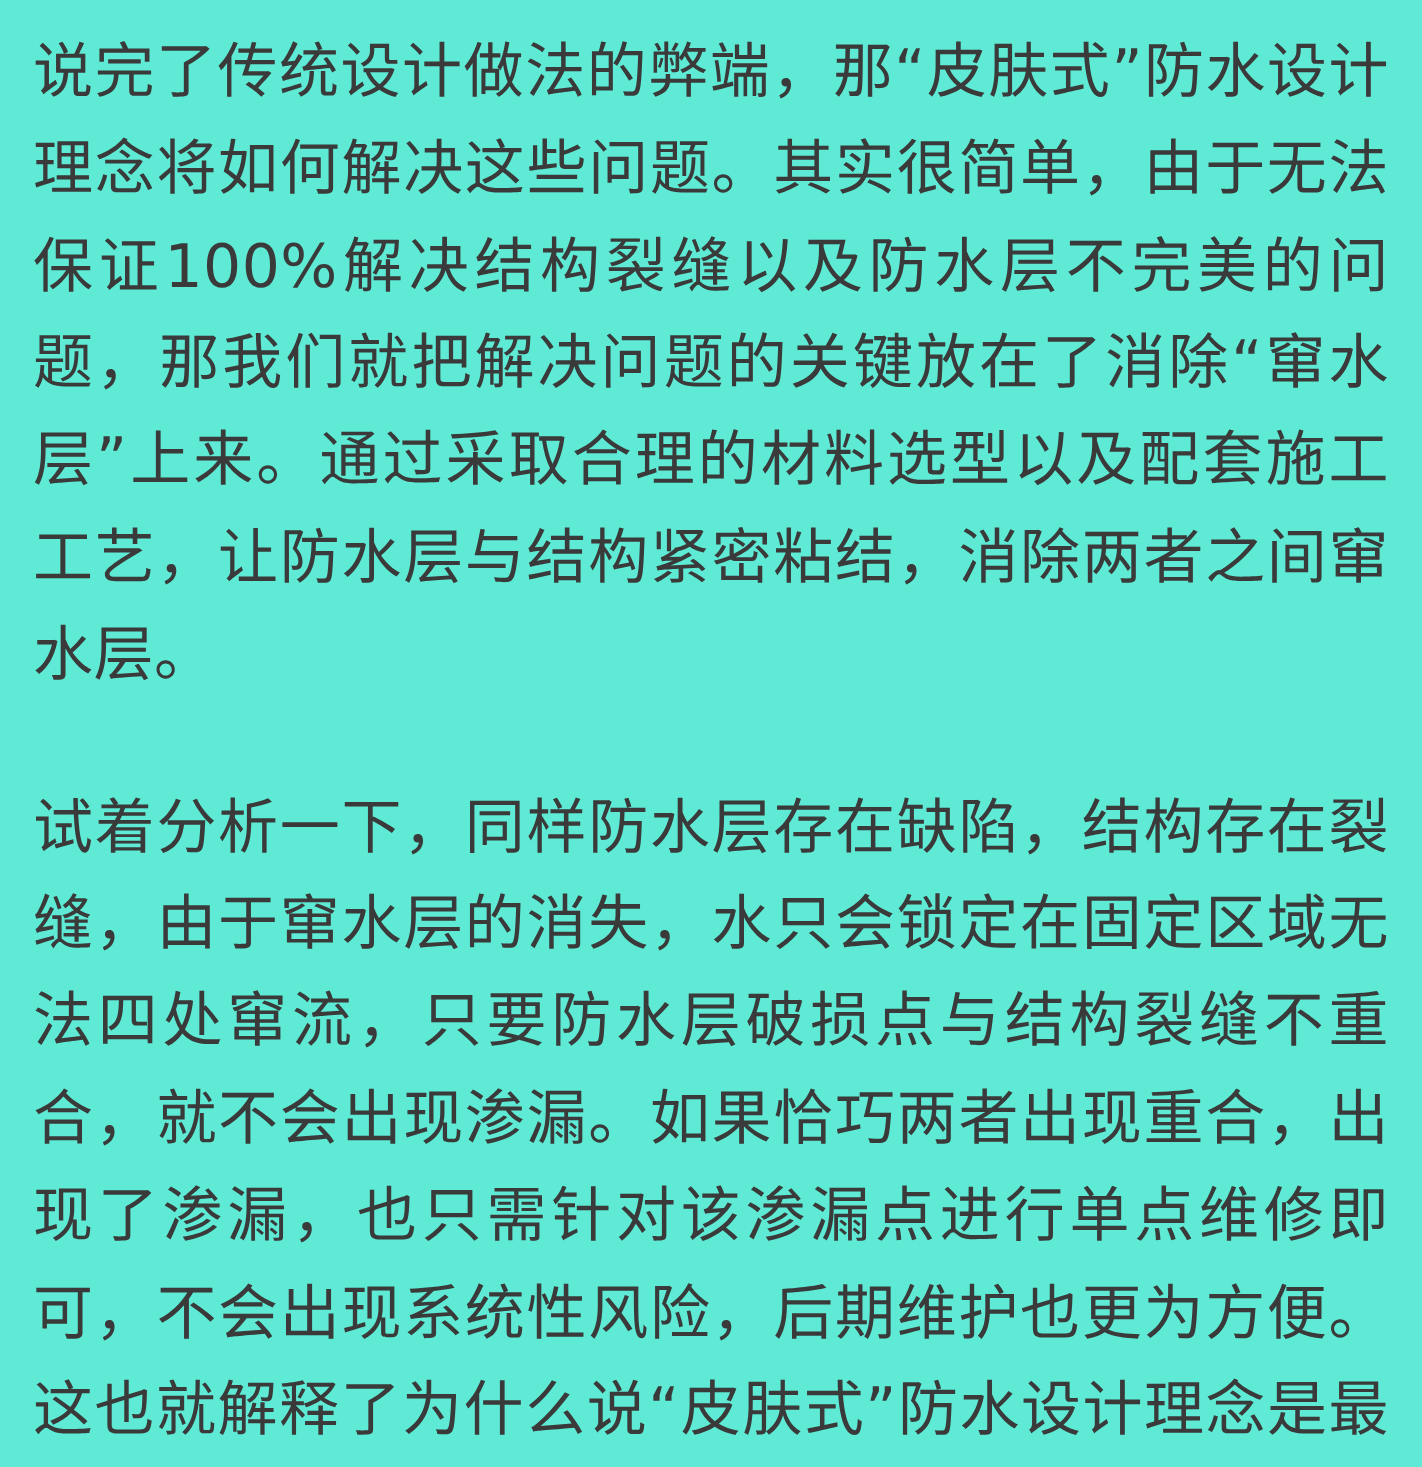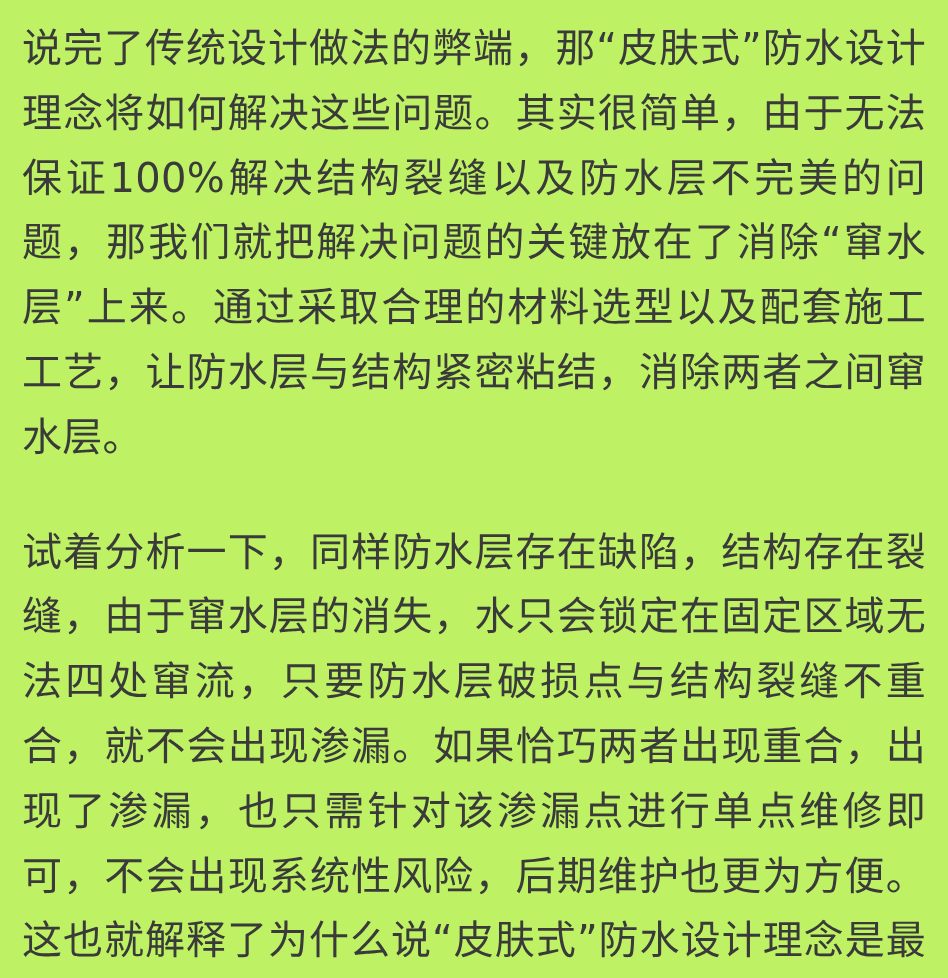--- a/index.html
+++ b/index.html
@@ -10,21 +10,21 @@
   body {
     width: 948px;
     height: 978px;
     overflow: hidden;
     font-family: "Liberation Sans", "DejaVu Sans", sans-serif;
   }
   .page {
     box-sizing: border-box;
     width: 948px;
     height: 978px;
-    background: #bef264;
+    background: #5eead4;
     padding: 16px 22px 0 22px;
   }
   .article {
     display: block;
   }
   .para {
     color: #3a3a3a;
     font-size: 40px;
     line-height: 1.62;
     letter-spacing: 0.3px;

